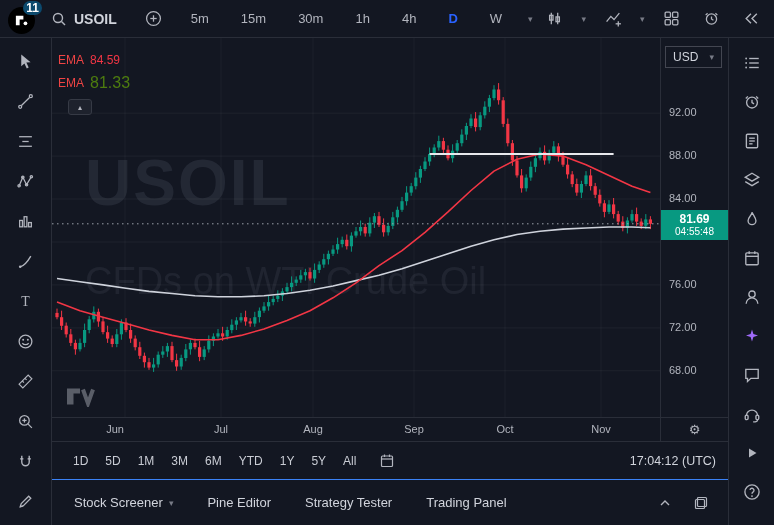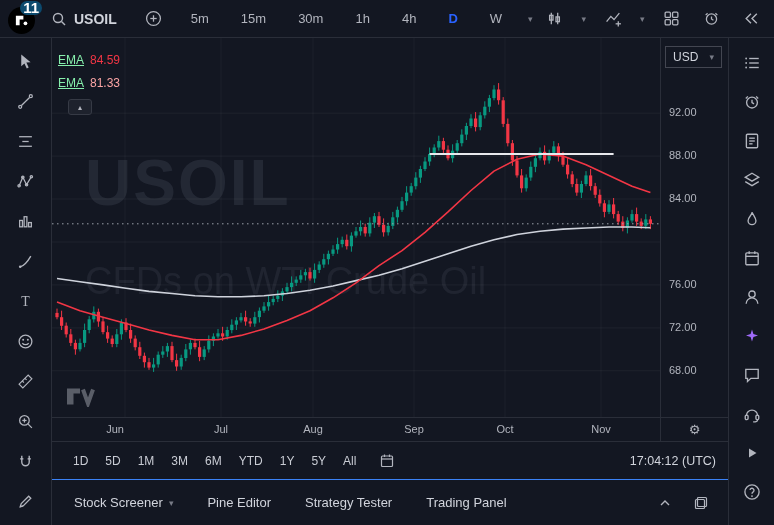--- a/index.html
+++ b/index.html
@@ -4,21 +4,21 @@
 <style>
   * { box-sizing: border-box; margin: 0; padding: 0; }
   html,body { background:#0b0e15; }
   body { font-family: "Liberation Sans", "DejaVu Sans", sans-serif; }
   .app { width:774px; height:525px; background:#131722; color:#d1d4dc; display:flex; flex-direction:column; overflow:hidden; position:relative; }
 
   
   .topbar { flex:0 0 38px; display:flex; align-items:center; gap:9px; padding:0 8px; border-bottom:1px solid #2a2e39; }
   .logo-wrap { position:relative; width:28px; height:28px; flex:0 0 28px; cursor:pointer; }
   .logo-circle { width:27px; height:27px; border-radius:50%; background:#000; display:flex; align-items:center; justify-content:center; margin-top:2px; }
-  .notif-badge { position:absolute; top:-4px; right:-6px; background:#0c4a6e; color:#fff; font-size:15px; font-weight:700; min-width:15px; height:14px; padding:0 3px; border-radius:8px; display:flex; align-items:center; justify-content:center; }
+  .notif-badge { position:absolute; top:-4px; right:-6px; background:#0c4a6e; color:#fff; font-size:12px; font-weight:700; min-width:15px; height:14px; padding:0 3px; border-radius:8px; display:flex; align-items:center; justify-content:center; }
   .sym-btn { display:flex; align-items:center; gap:7px; font-size:14px; font-weight:700; color:#d1d4dc; padding:4px 6px; border-radius:4px; cursor:pointer; }
   .vdiv { width:1px; height:22px; background:#2a2e39; }
   .intervals { display:flex; align-items:center; gap:20px; }
   .iv-btn { font-size:13px; color:#b2b5be; padding:4px 6px; border-radius:4px; cursor:pointer; }
   .iv-btn.active { color:#2962ff; font-weight:700; }
   .icon-btn { width:26px; height:26px; display:flex; align-items:center; justify-content:center; color:#b2b5be; border-radius:4px; cursor:pointer; flex:0 0 auto; }
   .icon-btn.disabled { opacity:.4; }
   .caret { font-size:9px; color:#787b86; cursor:pointer; }
   .topbar-right { margin-left:auto; display:flex; align-items:center; gap:14px; padding-right:4px; }
 
@@ -28,23 +28,23 @@
   .tool-btn { width:30px; height:30px; display:flex; align-items:center; justify-content:center; color:#b2b5be; border-radius:4px; cursor:pointer; }
   .center { flex:1; display:flex; flex-direction:column; min-width:0; }
 
   .chart-wrap { flex:1; position:relative; overflow:hidden; }
   #chart-svg { position:absolute; left:0; top:0; width:608px; height:379px; z-index:1; cursor:crosshair; }
   .watermark { position:absolute; left:33px; top:108px; z-index:0; font-size:64px; font-weight:700; letter-spacing:2px; color:rgba(149,158,178,0.13); }
   .watermark2 { position:absolute; left:33px; top:222px; z-index:0; font-size:38px; color:rgba(149,158,178,0.10); }
   .legend { position:absolute; left:6px; top:10px; z-index:3; }
   .legend-row { height:23px; display:flex; align-items:center; gap:6px; }
   .chg { color:#089981; font-size:13px; }
-  .ema-label { color:#86efac; font-size:12px;text-decoration:underline; }
+  .ema-label { color:#ef4444; font-size:12px; }
   .ema-val-red { color:#f23645; font-size:12px; }
-  .ema-val-white { color:#fca5a5; font-size:12px; }
+  .ema-val-white { color:#4d7c0f; font-size:16px; }
   .legend-collapse { width:24px; height:16px; background:#1e222d; border:1px solid #363a45; border-radius:3px; display:flex; align-items:center; justify-content:center; font-size:8px; color:#b2b5be; margin:5px 0 0 10px; cursor:pointer; }
   .tv-mark { position:absolute; left:14px; bottom:10px; z-index:2; }
 
   .price-axis { position:absolute; right:0; top:0; bottom:0; width:68px; border-left:1px solid #2a2e39; z-index:2; }
   .usd-btn { position:absolute; top:8px; left:4px; right:6px; height:22px; background:#131722; border:1px solid #434651; border-radius:0; display:flex; align-items:center; justify-content:space-between; padding:0 7px; font-size:12px; color:#d1d4dc; cursor:pointer; }
   .price-label { position:absolute; left:8px; font-size:11px; color:#b2b5be; }
   .price-badge { position:absolute; left:0; right:0; background:#089981; color:#fff; text-align:center; padding:2px 0; z-index:3; cursor:pointer; }
   .price-badge .p { font-size:12px; font-weight:700; line-height:14px; }
   .price-badge .cd { font-size:10px; line-height:12px; }
 
@@ -560,20 +560,24 @@
             <span class="caret">▾</span>
           </div>
           <div id="price-axis-labels">
               <span class="price-label" style="top: 68.1558px;">92.00</span>
               <span class="price-label" style="top: 111.102px;">88.00</span>
               <span class="price-label" style="top: 154.048px;">84.00</span>
               <span class="price-label" style="top: 239.941px;">76.00</span>
               <span class="price-label" style="top: 282.887px;">72.00</span>
               <span class="price-label" style="top: 325.833px;">68.00</span>
             </div>
+          <div class="price-badge" id="price-badge" style="top: 172.35px;">
+            <div class="p">81.69</div>
+            <div class="cd">04:55:48</div>
+          </div>
         </div>
       </div>
 
       <div class="time-axis">
         <div id="time-axis-labels">
             <span class="month" style="left: 48px;">Jun</span>
             <span class="month" style="left: 154px;">Jul</span>
             <span class="month" style="left: 246px;">Aug</span>
             <span class="month" style="left: 347px;">Sep</span>
             <span class="month" style="left: 438px;">Oct</span>

